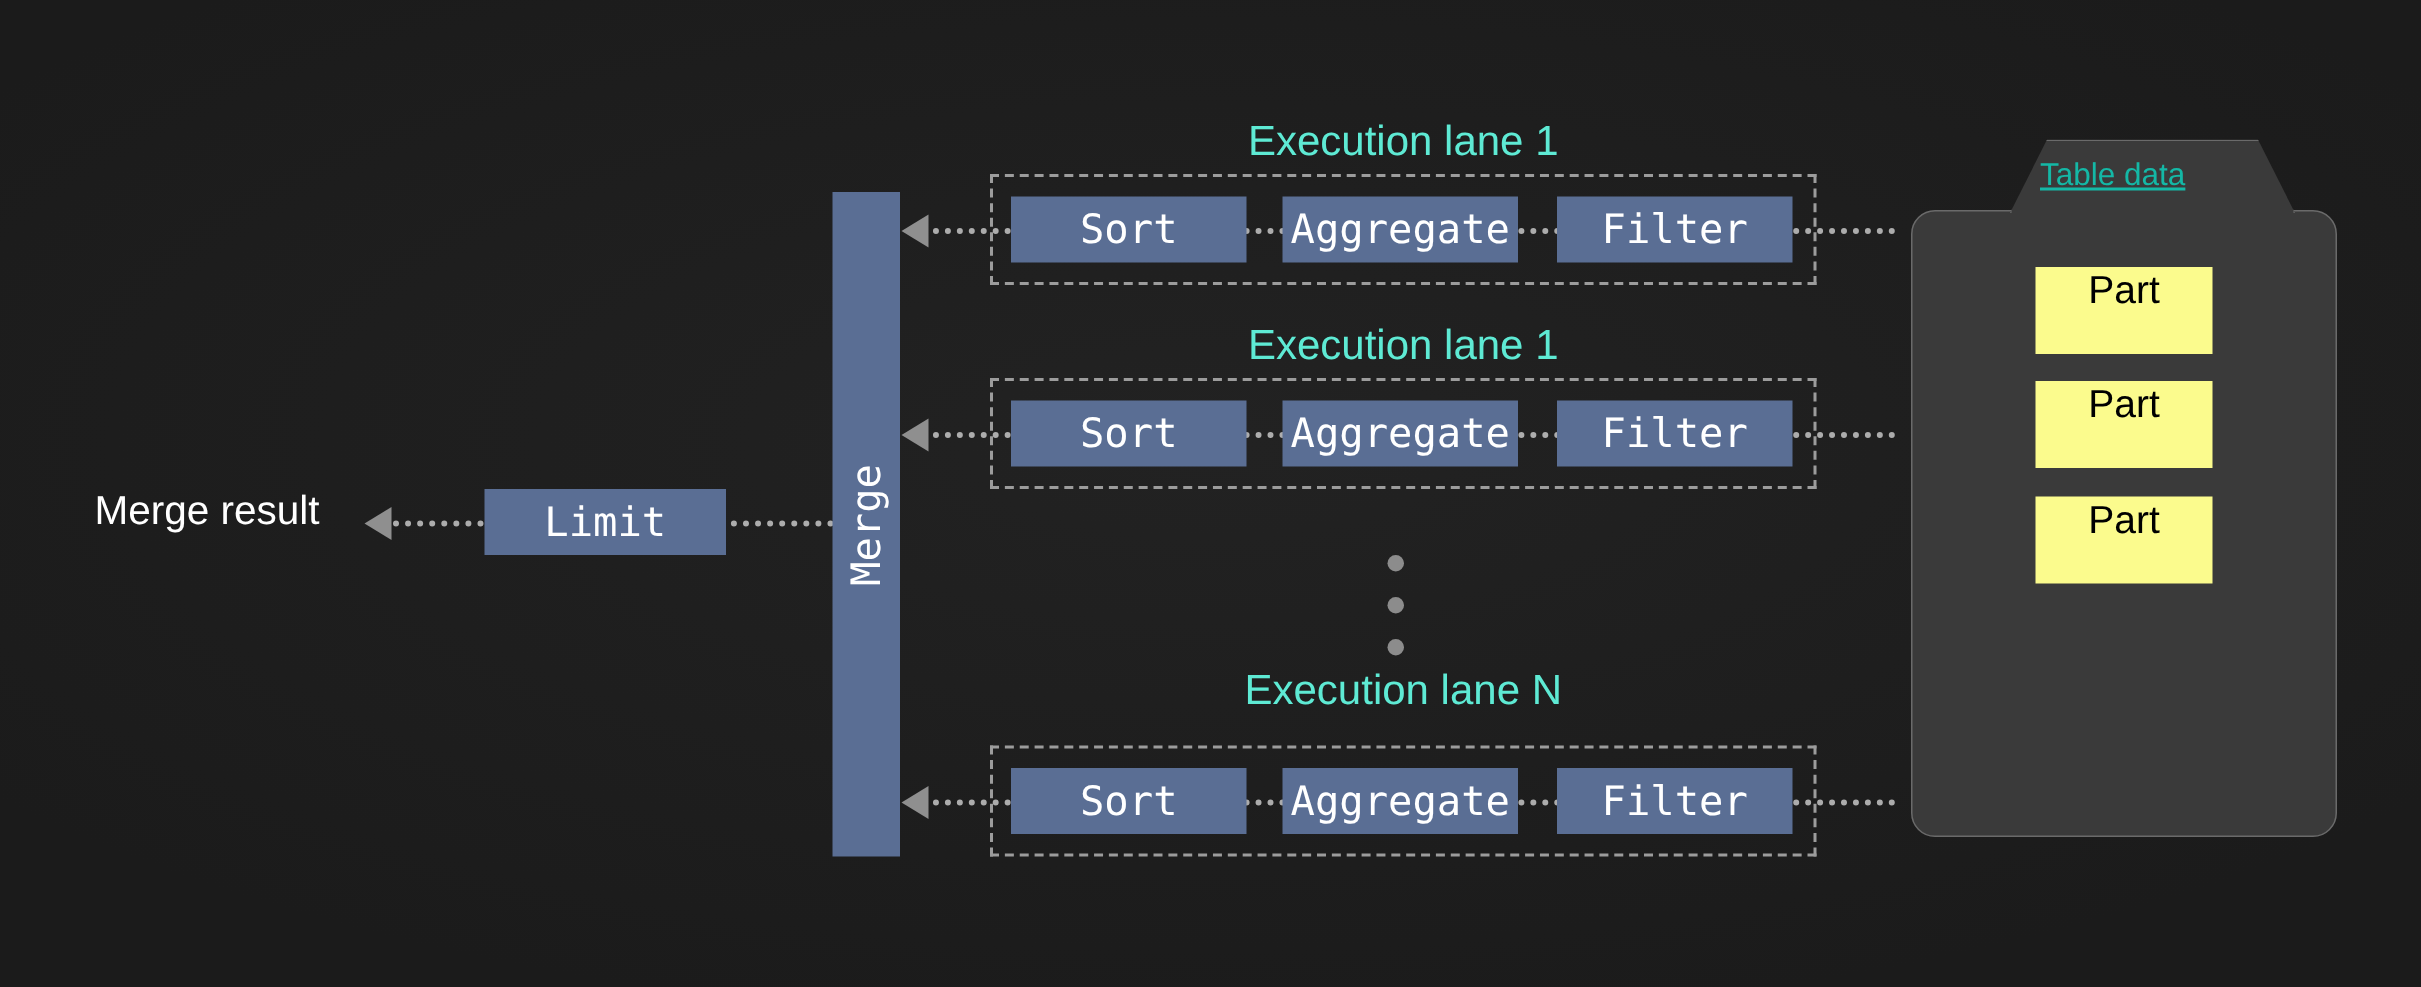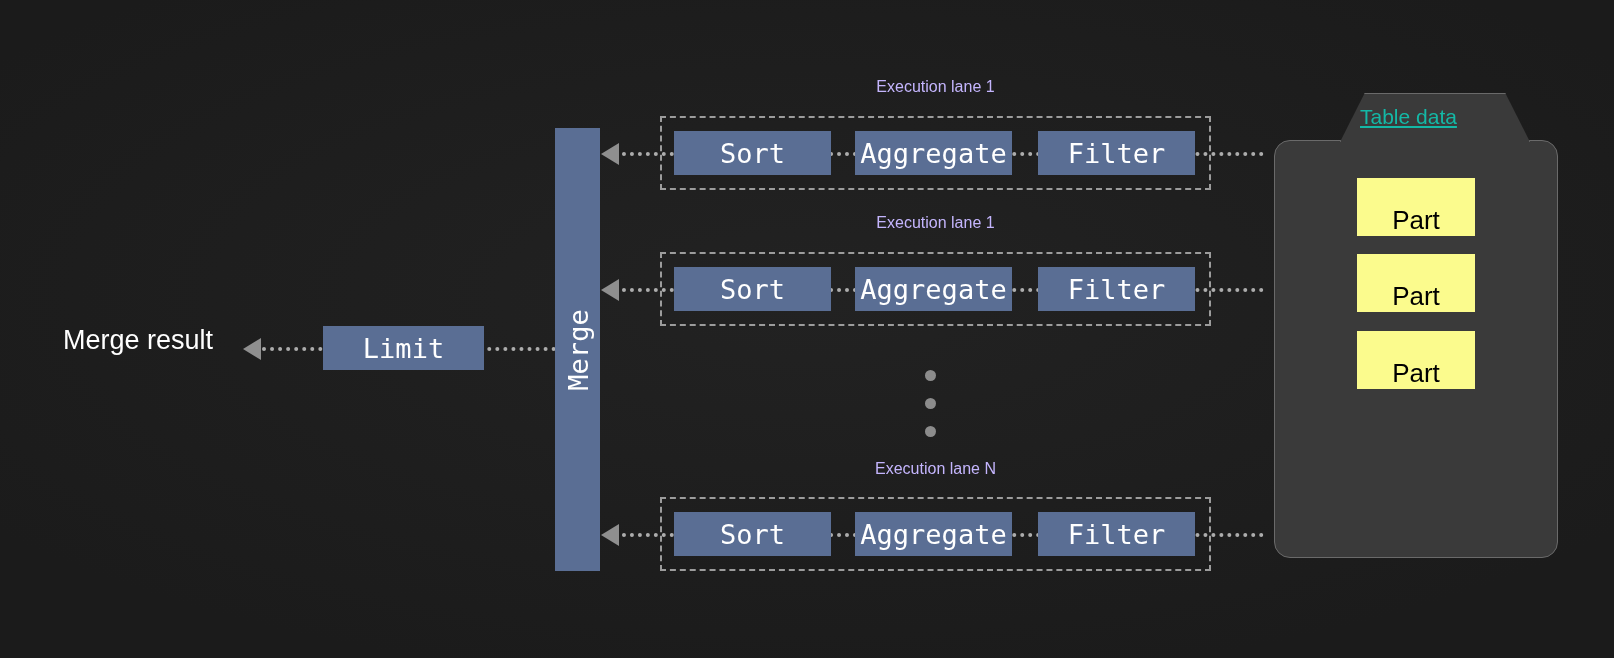--- a/index.html
+++ b/index.html
@@ -57,22 +57,22 @@
   }
 
   .lane-rect {
     position: absolute;
     border: 2px dashed #9c9c9c;
     box-sizing: border-box;
     z-index: 1;
   }
   .lane-title {
     position: absolute;
-    color: #c4b5fd;
-    font-size: 16px;
+    color: #5eead4;
+    font-size: 28px;
     text-align: center;
     white-space: nowrap;
   }
 
   .merge-bar {
     position: absolute;
     background: #5a6e94;
     z-index: 4;
   }
   .merge-bar span {
@@ -133,21 +133,21 @@
     white-space: nowrap;
     z-index: 5;
     text-decoration: underline;
   }
   .part-box {
     position: absolute;
     background: #fbfb8d;
     color: #000000;
     font-size: 26px;
     display: flex;
-    align-items: flex-end;
+    align-items: flex-start;
     justify-content: center;
     z-index: 4;
   }
 </style>
 </head>
 <body>
 
 <div id="stage">
 
   <div id="vignette"></div>
@@ -199,21 +199,21 @@
   <div class="op-box" style="left:1038px; top:267px; width:157px; height:44px;">
     <span class="label-under">Filter</span>
   </div>
 
   <div class="vdots" style="left:925px; top:370px; gap:17px;">
     <i style="width:11px;height:11px;background:#8c8c8c;"></i>
     <i style="width:11px;height:11px;background:#8c8c8c;"></i>
     <i style="width:11px;height:11px;background:#8c8c8c;"></i>
   </div>
 
-  <div class="lane-title" style="left:660px; top:460px; width:551px;">Execution lane N</div>
+  <div class="lane-title" style="left:660px; top:444px; width:551px;">Execution lane N</div>
 
   <div class="dotted-h" style="left:614px; top:533px; width:650px;"></div>
   <div class="arrow-left" style="left:601px; top:524px;"></div>
 
   <div class="lane-rect" style="left:660px; top:497px; width:551px; height:74px;"></div>
 
   <div class="op-box" style="left:674px; top:512px; width:157px; height:44px;">
     <span class="label-under">Sort</span>
   </div>
   <div class="op-box" style="left:855px; top:512px; width:157px; height:44px;">

